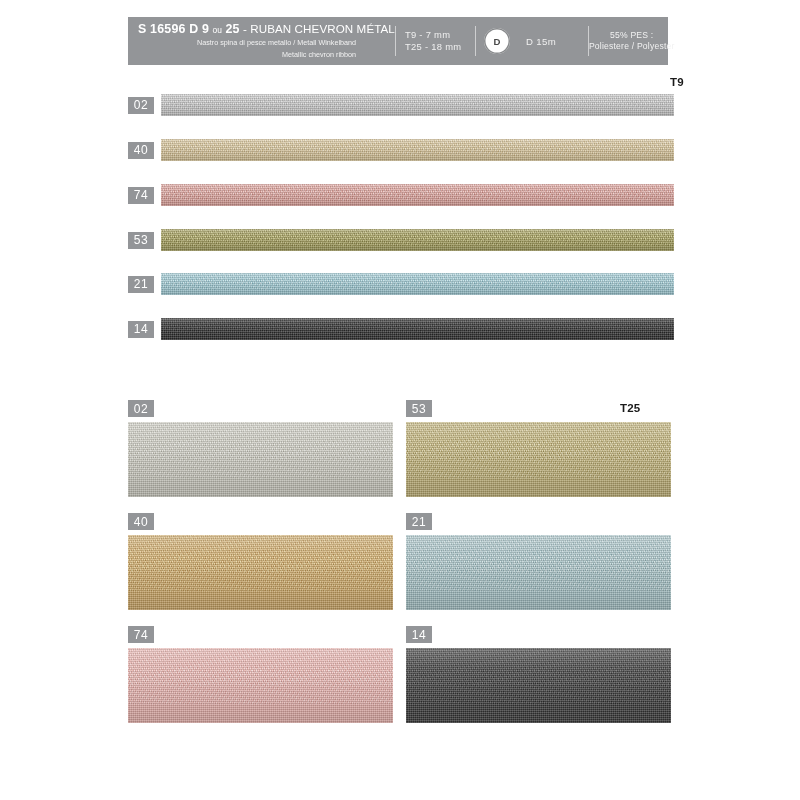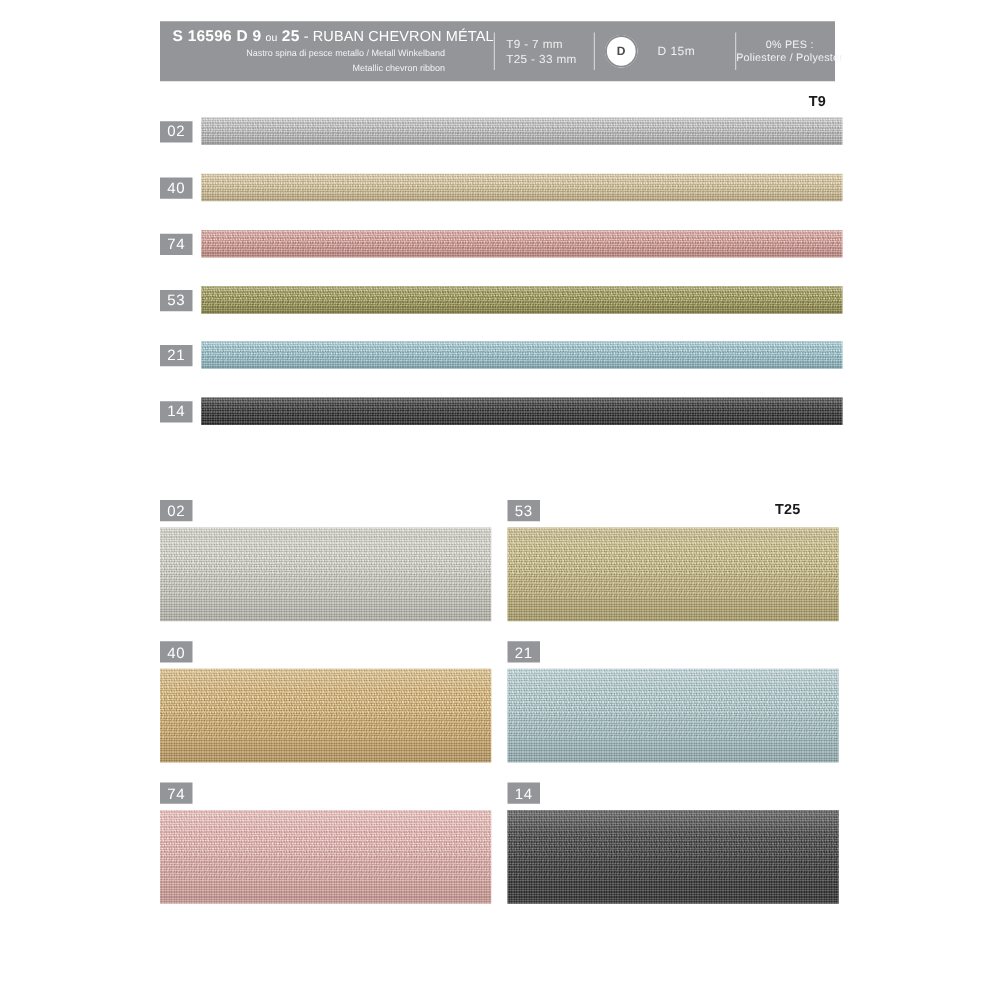--- a/index.html
+++ b/index.html
@@ -246,45 +246,45 @@
         <span class="reg">RUBAN CHEVRON MÉTAL</span>
       </div>
       <div class="hdr-sub">Nastro spina di pesce metallo / Metall Winkelband</div>
       <div class="hdr-sub">Metallic chevron ribbon</div>
     </div>
 
     <div class="hdr-divider"></div>
 
     <div class="hdr-cell hdr-size-cell">
       <div class="hdr-size-line">T9 - 7 mm</div>
-      <div class="hdr-size-line">T25 - 33 mm</div>
+      <div class="hdr-size-line">T25 - 18 mm</div>
     </div>
 
     <div class="hdr-divider"></div>
 
     <div class="hdr-cell hdr-spool-cell">
       <div class="spool">
         <span>D</span>
       </div>
     </div>
 
     <div class="hdr-cell hdr-len-cell">
       <div class="hdr-len">D 15m</div>
     </div>
 
     <div class="hdr-divider"></div>
 
     <div class="hdr-cell hdr-comp-cell">
-      <div class="hdr-comp-line">0% PES :</div>
+      <div class="hdr-comp-line">55% PES :</div>
       <div class="hdr-comp-line">Poliestere / Polyester</div>
     </div>
 
   </div>
 
-  <div class="section-tag" style="left:647px; top:76px;">T9</div>
+  <div class="section-tag" style="left:670px; top:76px;">T9</div>
 
   <div class="t9-row" style="top:94px;">
     <div class="code-pill">02</div>
     <div class="ribbon" style="width:513px; height:22px; background:#c6c6c6;">
       <div class="weave"></div>
       <div class="speck"></div>
       <div class="sheen"></div>
     </div>
   </div>
 

